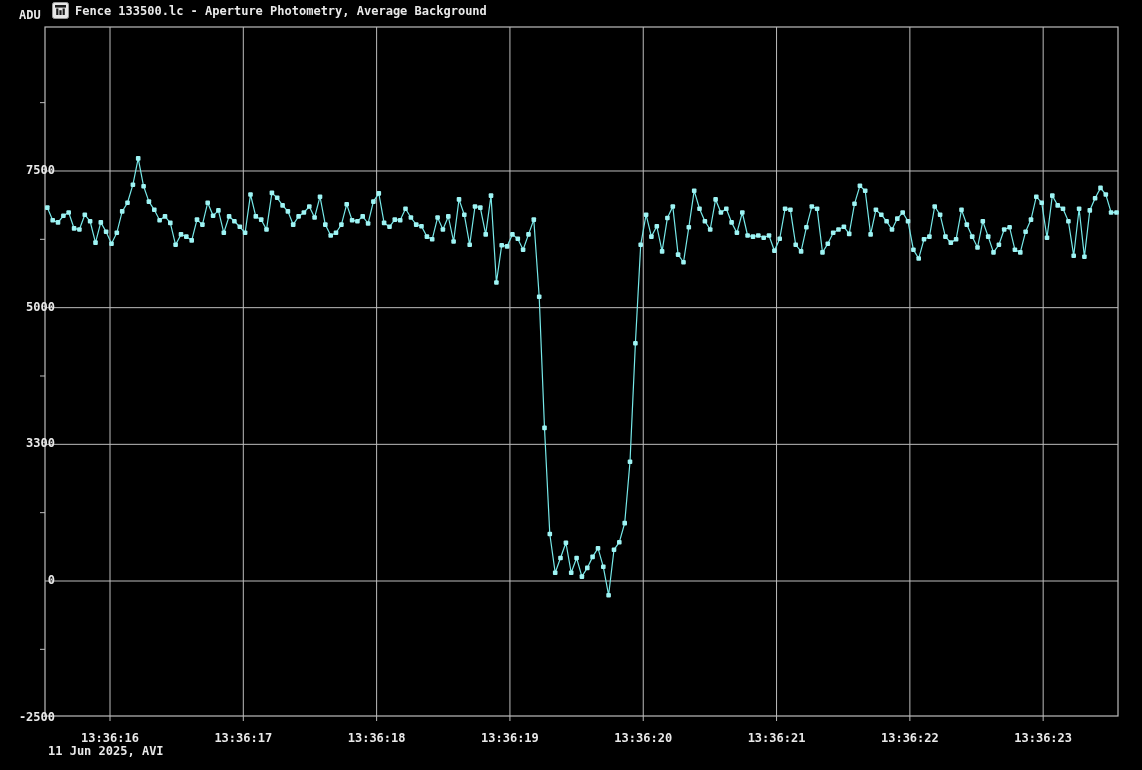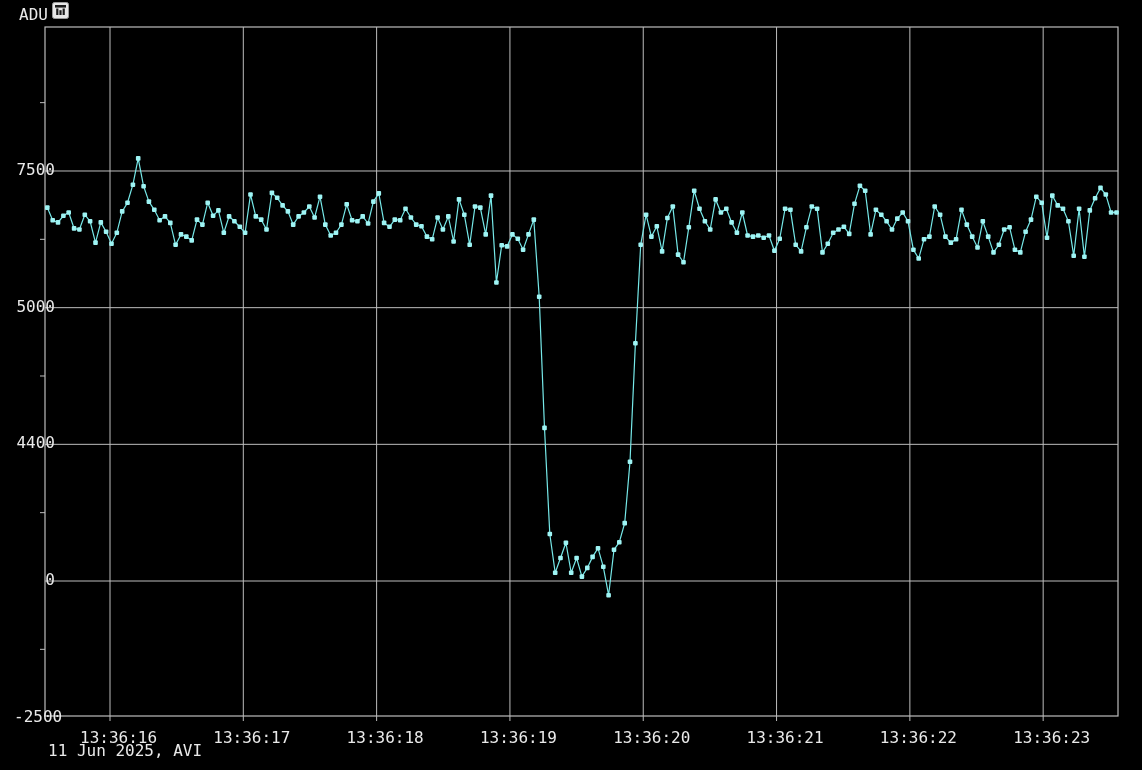--- a/index.html
+++ b/index.html
@@ -1,18 +1,18 @@
 <!DOCTYPE html>
 <html><head>
 <meta charset="utf-8">
 <style>
   html,body{margin:0;padding:0;background:#000;}
   #screen{position:relative;width:1142px;height:770px;background:#000;overflow:hidden;
           font-family:"DejaVu Sans Mono", monospace;color:#e9e9e9;}
-  .txt{position:absolute;font-size:16px;font-weight:400;white-space:pre;line-height:14px;}
+  .txt{position:absolute;font-size:12px;font-weight:700;white-space:pre;line-height:14px;}
   #title-text{left:75px;top:4px;}
   #adu-label{left:19px;top:8px;}
   #ut-label{left:1121px;top:723px;margin-left:28px;}
   #footer-label{left:48px;top:744px;}
   .xtick{position:absolute;top:723px;width:60px;text-align:center;margin-top:8px;}
   .ytick{position:absolute;left:0;width:41px;text-align:right;margin-left:14px;}
   #win-icon{position:absolute;left:52px;top:2px;width:17px;height:17px;}
   svg{position:absolute;left:0;top:0;}
 </style>
 </head>
@@ -20,20 +20,21 @@
 
 <div id="screen" style="background: rgb(0, 0, 0); color: rgb(233, 233, 233);">
 
   <svg id="win-icon" viewBox="0 0 17 17">
     <rect x="0.5" y="0.5" width="16" height="16" rx="2" fill="#e7e7e7" stroke="#9a9a9a"></rect>
     <rect x="3" y="3" width="11" height="2.6" fill="#1b1b1b"></rect>
     <rect x="4.2" y="6.5" width="2.2" height="6.5" fill="#1b1b1b"></rect>
     <rect x="7.4" y="8.2" width="2.2" height="4.8" fill="#1b1b1b"></rect>
     <rect x="10.6" y="6.5" width="2.2" height="6.5" fill="#1b1b1b"></rect>
   </svg>
+  <div id="title-text" class="txt">Fence 133500.lc - Aperture Photometry, Average Background</div>
 
   <div id="adu-label" class="txt">ADU</div>
   <div id="ut-label" class="txt">UT</div>
   <div id="footer-label" class="txt">11 Jun 2025, AVI</div>
 
   <svg id="plot" width="1142" height="770">
       <line x1="110" y1="27" x2="110" y2="716" stroke="#bdbdbd" stroke-width="1"></line>
       <line x1="110" y1="716" x2="110" y2="721" stroke="#bdbdbd" stroke-width="1"></line>
       <line x1="243.31" y1="27" x2="243.31" y2="716" stroke="#bdbdbd" stroke-width="1"></line>
       <line x1="243.31" y1="716" x2="243.31" y2="721" stroke="#bdbdbd" stroke-width="1"></line>
@@ -267,17 +268,17 @@
       <div class="txt xtick" style="left: 80px;">13:36:16</div>
       <div class="txt xtick" style="left: 213.31px;">13:36:17</div>
       <div class="txt xtick" style="left: 346.62px;">13:36:18</div>
       <div class="txt xtick" style="left: 479.93px;">13:36:19</div>
       <div class="txt xtick" style="left: 613.24px;">13:36:20</div>
       <div class="txt xtick" style="left: 746.55px;">13:36:21</div>
       <div class="txt xtick" style="left: 879.86px;">13:36:22</div>
       <div class="txt xtick" style="left: 1013.17px;">13:36:23</div>
       <div class="txt ytick" style="top: 162.99px;">7500</div>
       <div class="txt ytick" style="top: 299.66px;">5000</div>
-      <div class="txt ytick" style="top: 436.33px;">4400</div>
+      <div class="txt ytick" style="top: 436.33px;">3300</div>
       <div class="txt ytick" style="top: 573px;">0</div>
       <div class="txt ytick" style="top: 709.67px;">-2500</div>
     </div>
 </div>
 
 </body></html>

